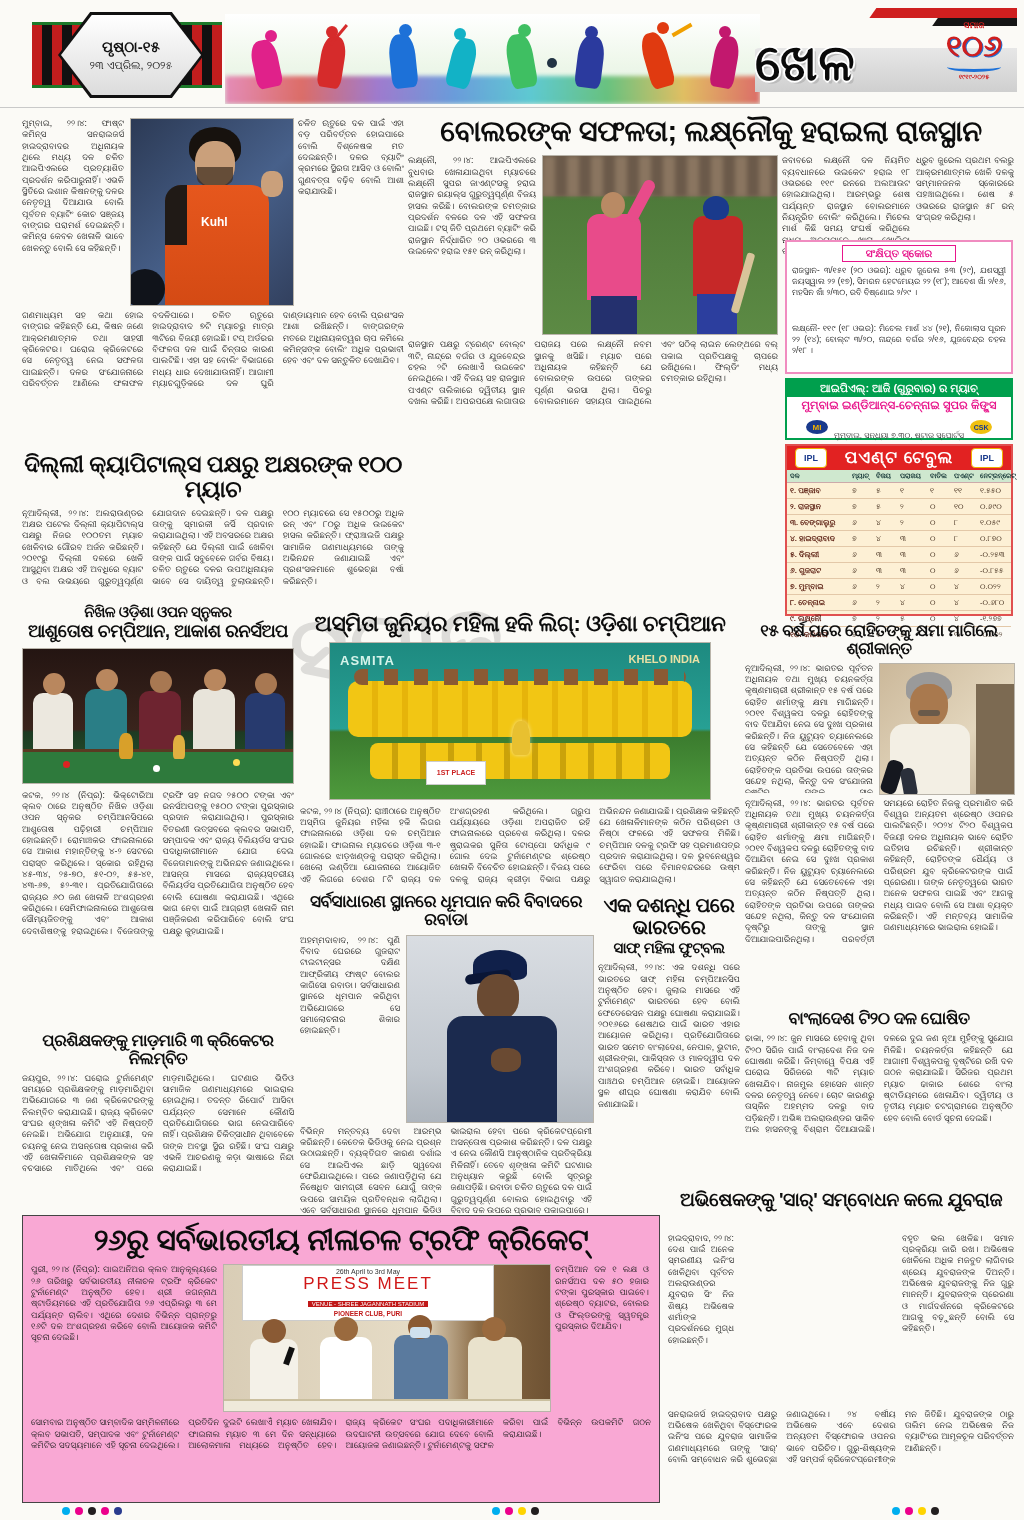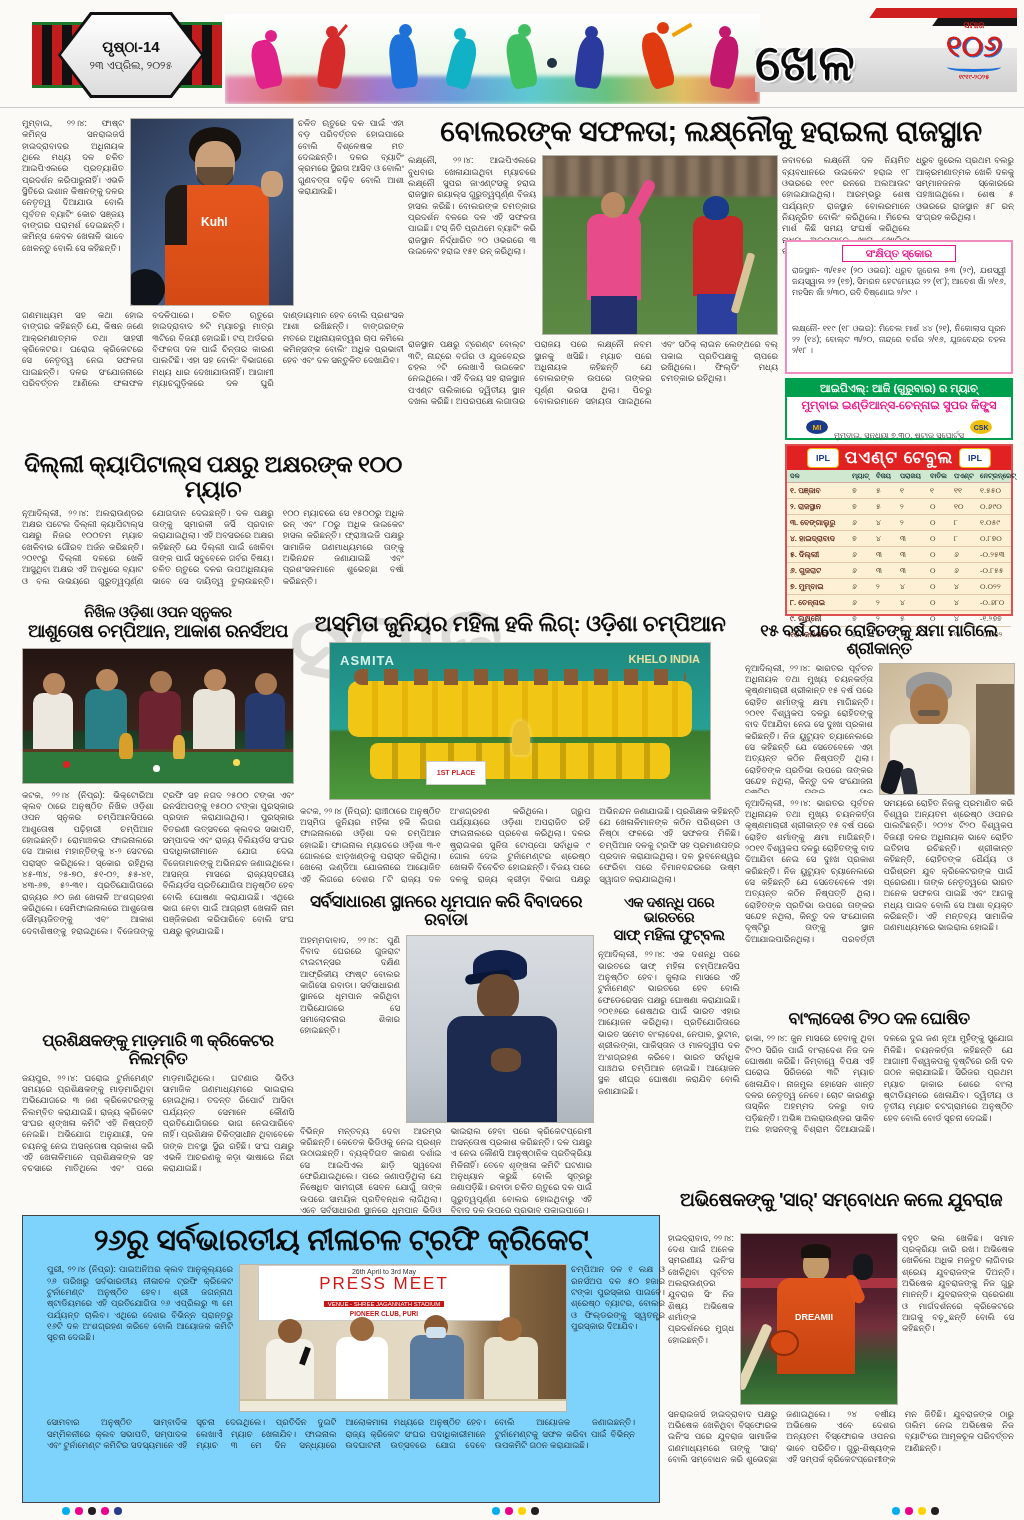--- a/index.html
+++ b/index.html
@@ -21,41 +21,41 @@
   .hexagon-inner{clip-path:polygon(22% 0,78% 0,100% 50%,78% 100%,22% 100%,0 50%);background:linear-gradient(180deg,#ffffff,#dcdcdc);display:flex;flex-direction:column;align-items:center;justify-content:center;}
   .sil{position:absolute;border-radius:40% 40% 20% 20%;}
   .sil-head{position:absolute;border-radius:50%;}
   .khela{font-size:50px;font-weight:900;color:#0a0a0a;text-shadow:-2px 0 #fff,2px 0 #fff,0 -2px #fff,0 2px #fff,3px 3px 0 #bbb;letter-spacing:1px;}
   
   .score-box{border:2px solid #f08cc0;background:#fff;}
   .score-head{background:#fff;color:#e8168c;border:1.5px solid #e8168c;font-weight:bold;text-align:center;}
   .green-box{border:2px solid #009f4d;background:#fff;}
   .green-head{background:#009f4d;color:#fff;font-weight:bold;text-align:center;}
   .pt-box{border:2px solid #e05050;background:#fdf0d5;}
-  .pt-head{background:#e22222;display:flex;align-items:center;justify-content:space-between;padding:2px 20px;}
+  .pt-head{background:#e22222;display:flex;align-items:center;justify-content:space-between;padding:2px 8px;}
   .pt-title{color:#fff;font-weight:900;font-size:17px;letter-spacing:1px;}
   .ipl-chip{width:30px;height:18px;background:#fff;border-radius:4px;color:#1a3a8c;font-weight:900;font-size:9px;display:flex;align-items:center;justify-content:center;border:1px solid #f0b000;}
   .pt-colhead{background:#cfe8cf;color:#133;font-size:6.8px;font-weight:bold;display:grid;grid-template-columns:62px 24px 24px 30px 24px 26px 1fr;padding:2px 3px;border-bottom:1px solid #caa;}
   .pt-row{display:grid;grid-template-columns:62px 24px 24px 30px 24px 26px 1fr;font-size:7.6px;color:#3a2413;padding:2.5px 3px;border-bottom:1px solid #e3c8a8;}
   .pt-row .tm{color:#5a1d10;font-weight:bold;}
   .dots{display:flex;gap:5px;}
   .dot{width:8px;height:8px;border-radius:50%;}
   .caption{font-size:8px;color:#333;margin-top:18px;}
   .wm{color:#5a5a5a;opacity:0.18;font-weight:900;pointer-events:none;}
 </style>
 </head>
 <body>
 
 <div id="page">
 
   <div class="abs" style="left:0;top:0;width:1024px;height:110px;">
     <div class="abs badge-band" style="left:32px;top:22px;width:190px;height:60px;"></div>
     <div class="abs hexagon" style="left:58px;top:12px;width:146px;height:86px;"></div>
     <div class="abs hexagon-inner" style="left:61px;top:15px;width:140px;height:80px;">
-      <div style="font-weight:bold;font-size:15px;color:#111;">ପୃଷ୍ଠା-14</div>
+      <div style="font-weight:bold;font-size:15px;color:#111;">ପୃଷ୍ଠା-୧୫</div>
       <div style="font-size:11px;color:#222;margin-top:3px;">୨୩ ଏପ୍ରିଲ, ୨୦୨୫</div>
     </div>
 
     <div class="abs" style="left:225px;top:14px;width:535px;height:90px;background:linear-gradient(180deg,#ffffff 0%,#eef7ea 55%,#dff0e2 100%);overflow:hidden;">
       <div class="abs" style="left:0;top:62px;width:535px;height:28px;background:linear-gradient(90deg,#e457a0,#d82727,#7a3cc2,#2a6fd6,#18b4c8,#27a84a,#e0a41e,#d82727);filter:blur(2px);opacity:.65;"></div>
       <div class="sil" style="left:28px;top:26px;width:26px;height:48px;background:#e0218a;transform:rotate(-12deg);"></div>
       <div class="sil-head" style="left:40px;top:16px;width:12px;height:12px;background:#e0218a;"></div>
       <div class="sil" style="left:95px;top:22px;width:24px;height:52px;background:#d62b2b;transform:rotate(9deg);"></div>
       <div class="sil-head" style="left:101px;top:12px;width:12px;height:12px;background:#d62b2b;"></div>
       <div class="abs" style="left:112px;top:8px;width:3px;height:26px;background:#d62b2b;transform:rotate(40deg);"></div>
@@ -322,36 +322,36 @@
         <div class="s" style="left:58px;top:36px;width:46px;height:10px;background:#0a1636;border-radius:6px;transform:rotate(-8deg);"></div>
         <div class="s" style="left:70px;top:38px;width:42px;height:46px;background:#6a4a32;border-radius:45%;"></div>
         <div class="s" style="left:40px;top:80px;width:110px;height:106px;background:#1b2a4e;border-radius:16px 16px 0 0;"></div>
         <div class="s" style="left:84px;top:112px;width:30px;height:24px;background:#6a4a32;border-radius:40%;"></div>
       </div>
     </div>
     <div class="body-text cols2" style="margin-top:5px;height:104px;">ବିଭିନ୍ନ ମନ୍ତବ୍ୟ ଦେବା ଆରମ୍ଭ କରିଛନ୍ତି। କେତେକ ଭିଡିଓକୁ ନେଇ ପ୍ରଶ୍ନ ଉଠାଇଛନ୍ତି। ବ୍ୟକ୍ତିଗତ କାରଣ ଦର୍ଶାଇ ସେ ଆଇପିଏଲ ଛାଡ଼ି ସ୍ୱଦେଶ ଫେରିଯାଇଥିଲେ। ପରେ ଜଣାପଡ଼ିଥିଲା ଯେ ନିଷେଧିତ ସାମଗ୍ରୀ ସେବନ ଯୋଗୁଁ ତାଙ୍କ ଉପରେ ସାମୟିକ ପ୍ରତିବନ୍ଧକ ଲାଗିଥିଲା। ଏବେ ସର୍ବସାଧାରଣ ସ୍ଥାନରେ ଧୂମପାନ ଭିଡିଓ ଭାଇରାଲ ହେବା ପରେ କ୍ରିକେଟପ୍ରେମୀ ଅସନ୍ତୋଷ ପ୍ରକାଶ କରିଛନ୍ତି। ଦଳ ପକ୍ଷରୁ ଏ ନେଇ କୌଣସି ଆନୁଷ୍ଠାନିକ ପ୍ରତିକ୍ରିୟା ମିଳିନାହିଁ। ତେବେ ଶୃଙ୍ଖଳା କମିଟି ଘଟଣାର ଅନୁଧ୍ୟାନ କରୁଛି ବୋଲି ସୂତ୍ରରୁ ଜଣାପଡ଼ିଛି। ରବାଡା ଚଳିତ ଋତୁରେ ଦଳ ପାଇଁ ଗୁରୁତ୍ୱପୂର୍ଣ୍ଣ ବୋଲର ହୋଇଥିବାରୁ ଏହି ବିବାଦ ଦଳ ଉପରେ ପ୍ରଭାବ ପକାଇପାରେ।</div>
   </div>
 
   <div class="abs" style="left:598px;top:895px;width:142px;height:310px;">
-    <div class="hl center" style="font-size:14px;">ଏକ ଦଶନ୍ଧି ପରେ ଭାରତରେ</div>
+    <div class="hl center" style="font-size:20px;">ଏକ ଦଶନ୍ଧି ପରେ ଭାରତରେ</div>
     <div class="hl center" style="font-size:15px;margin-top:2px;">ସାଫ୍ ମହିଳା ଫୁଟ୍‌ବଲ</div>
     <div class="body-text" style="margin-top:6px;height:250px;">ନୂଆଦିଲ୍ଲୀ, ୨୨।୪: ଏକ ଦଶନ୍ଧି ପରେ ଭାରତରେ ସାଫ୍ ମହିଳା ଚମ୍ପିଆନସିପ ଅନୁଷ୍ଠିତ ହେବ। ଜୁଲାଇ ମାସରେ ଏହି ଟୁର୍ନାମେଣ୍ଟ ଭାରତରେ ହେବ ବୋଲି ଫେଡେରେସନ ପକ୍ଷରୁ ଘୋଷଣା କରାଯାଇଛି। ୨୦୧୬ରେ ଶେଷଥର ପାଇଁ ଭାରତ ଏହାର ଆୟୋଜନ କରିଥିଲା। ପ୍ରତିଯୋଗିତାରେ ଭାରତ ସମେତ ବାଂଲାଦେଶ, ନେପାଳ, ଭୁଟାନ, ଶ୍ରୀଲଙ୍କା, ପାକିସ୍ତାନ ଓ ମାଳଦ୍ୱୀପ ଦଳ ଅଂଶଗ୍ରହଣ କରିବେ। ଭାରତ ସର୍ବାଧିକ ପାଞ୍ଚଥର ଚମ୍ପିଆନ ହୋଇଛି। ଆୟୋଜନ ସ୍ଥଳ ଶୀଘ୍ର ଘୋଷଣା କରାଯିବ ବୋଲି ଜଣାଯାଇଛି।</div>
   </div>
 
   <div class="abs" style="left:22px;top:1032px;width:272px;height:172px;">
     <div class="hl center" style="font-size:16.5px;">ପ୍ରଶିକ୍ଷକଙ୍କୁ ମାଡ଼ମାରି ୩ କ୍ରିକେଟର ନିଲମ୍ବିତ</div>
     <div class="body-text cols2" style="margin-top:5px;height:138px;">ଜୟପୁର, ୨୨।୪: ଘରୋଇ ଟୁର୍ନାମେଣ୍ଟ ସମୟରେ ପ୍ରଶିକ୍ଷକଙ୍କୁ ମାଡ଼ମାରିଥିବା ଅଭିଯୋଗରେ ୩ ଜଣ କ୍ରିକେଟରଙ୍କୁ ନିଲମ୍ବିତ କରାଯାଇଛି। ରାଜ୍ୟ କ୍ରିକେଟ ସଂଘର ଶୃଙ୍ଖଳା କମିଟି ଏହି ନିଷ୍ପତ୍ତି ନେଇଛି। ଅଭିଯୋଗ ଅନୁଯାୟୀ, ଦଳ ଚୟନକୁ ନେଇ ଅସନ୍ତୋଷ ପ୍ରକାଶ କରି ଏହି ଖେଳାଳିମାନେ ପ୍ରଶିକ୍ଷକଙ୍କ ସହ ବଚସାରେ ମାତିଥିଲେ ଏବଂ ପରେ ମାଡ଼ମାରିଥିଲେ। ଘଟଣାର ଭିଡିଓ ସାମାଜିକ ଗଣମାଧ୍ୟମରେ ଭାଇରାଲ ହୋଇଥିଲା। ତଦନ୍ତ ରିପୋର୍ଟ ଆସିବା ପର୍ଯ୍ୟନ୍ତ ସେମାନେ କୌଣସି ପ୍ରତିଯୋଗିତାରେ ଭାଗ ନେଇପାରିବେ ନାହିଁ। ପ୍ରଶିକ୍ଷକ ଚିକିତ୍ସାଧୀନ ଥିବାବେଳେ ତାଙ୍କ ଅବସ୍ଥା ସ୍ଥିର ରହିଛି। ସଂଘ ପକ୍ଷରୁ ଏଭଳି ଆଚରଣକୁ କଡ଼ା ଭାଷାରେ ନିନ୍ଦା କରାଯାଇଛି।</div>
   </div>
 
   <div class="abs" style="left:745px;top:1010px;width:268px;height:196px;">
     <div class="hl center" style="font-size:17px;">ବାଂଲାଦେଶ ଟି୨୦ ଦଳ ଘୋଷିତ</div>
     <div class="body-text cols2" style="margin-top:5px;height:162px;">ଢାକା, ୨୨।୪: ଜୁନ ମାସରେ ହେବାକୁ ଥିବା ଟି୨୦ ସିରିଜ ପାଇଁ ବାଂଲାଦେଶ ନିଜ ଦଳ ଘୋଷଣା କରିଛି। ଜିମ୍ବାୱେ ବିପକ୍ଷ ଏହି ଘରୋଇ ସିରିଜରେ ୩ଟି ମ୍ୟାଚ ଖେଳାଯିବ। ନାଜମୁଲ ହୋସେନ ଶାନ୍ତ ଦଳର ନେତୃତ୍ୱ ନେବେ। ଚୋଟ କାରଣରୁ ତାସ୍କିନ ଅହମ୍ମଦ ଦଳରୁ ବାଦ ପଡ଼ିଛନ୍ତି। ଅଭିଜ୍ଞ ଅଲରାଉଣ୍ଡର ସାକିବ ଅଲ ହାସନଙ୍କୁ ବିଶ୍ରାମ ଦିଆଯାଇଛି। ଦଳରେ ଦୁଇ ଜଣ ନୂଆ ମୁହଁଙ୍କୁ ସୁଯୋଗ ମିଳିଛି। ଚୟନକର୍ତ୍ତା କହିଛନ୍ତି ଯେ ଆଗାମୀ ବିଶ୍ୱକପକୁ ଦୃଷ୍ଟିରେ ରଖି ଦଳ ଗଠନ କରାଯାଇଛି। ସିରିଜର ପ୍ରଥମ ମ୍ୟାଚ ଢାକାର ଶେରେ ବାଂଲା ଷ୍ଟାଡିୟମରେ ଖେଳାଯିବ। ଦ୍ୱିତୀୟ ଓ ତୃତୀୟ ମ୍ୟାଚ ଚଟଗ୍ରାମରେ ଅନୁଷ୍ଠିତ ହେବ ବୋଲି ବୋର୍ଡ ସୂଚନା ଦେଇଛି।</div>
   </div>
 
-  <div class="abs" style="left:22px;top:1215px;width:638px;height:288px;border:1.5px solid #444;background:#7dd3fc;box-sizing:border-box;padding:8px 24px;">
+  <div class="abs" style="left:22px;top:1215px;width:638px;height:288px;border:1.5px solid #444;background:#f9a8d4;box-sizing:border-box;padding:8px 8px;">
     <div class="hl center" style="font-size:30px;">୨୬ରୁ ସର୍ବଭାରତୀୟ ନୀଳାଚଳ ଟ୍ରଫି କ୍ରିକେଟ୍</div>
     <div style="position:relative;margin-top:8px;height:146px;">
       <div class="abs body-text" style="left:0;top:0;width:186px;height:146px;">ପୁରୀ, ୨୨।୪ (ନିପ୍ର): ପାଇଅନିଅର କ୍ଲବ ଆନୁକୂଲ୍ୟରେ ୨୬ ତାରିଖରୁ ସର୍ବଭାରତୀୟ ନୀଳାଚଳ ଟ୍ରଫି କ୍ରିକେଟ ଟୁର୍ନାମେଣ୍ଟ ଅନୁଷ୍ଠିତ ହେବ। ଶ୍ରୀ ଜଗନ୍ନାଥ ଷ୍ଟାଡିୟମରେ ଏହି ପ୍ରତିଯୋଗିତା ୨୬ ଏପ୍ରିଲରୁ ୩ ମେ ପର୍ଯ୍ୟନ୍ତ ଚାଲିବ। ଏଥିରେ ଦେଶର ବିଭିନ୍ନ ପ୍ରାନ୍ତରୁ ୧୬ଟି ଦଳ ଅଂଶଗ୍ରହଣ କରିବେ ବୋଲି ଆୟୋଜକ କମିଟି ସୂଚନା ଦେଇଛି।</div>
       <div class="photo" style="left:192px;top:0;width:326px;height:146px;background:linear-gradient(90deg,#d9cdb6 0%,#e6dcc6 60%,#8a6a44 78%,#6e5233 100%);">
         <div class="s" style="left:18px;top:0;width:250px;height:54px;background:#fff;border:1px solid #ccc;text-align:center;">
           <div style="font-size:7px;color:#333;margin-top:2px;">26th April to 3rd May</div>
           <div style="font-size:17px;font-weight:400;color:#d01818;letter-spacing:2px;line-height:1;">PRESS MEET</div>
           <div style="font-size:6px;color:#fff;background:#c01818;display:inline-block;padding:0 4px;margin-top:1px;">VENUE - SHREE JAGANNATH STADIUM</div>
           <div style="font-size:6.5px;color:#c01818;font-weight:bold;">PIONEER CLUB, PURI</div>
         </div>
@@ -369,31 +369,20 @@
       </div>
       <div class="abs body-text" style="left:524px;top:0;width:94px;height:146px;">ଚମ୍ପିଆନ ଦଳ ୧ ଲକ୍ଷ ଓ ରନର୍ସଅପ ଦଳ ୫୦ ହଜାର ଟଙ୍କା ପୁରସ୍କାର ପାଇବେ। ଶ୍ରେଷ୍ଠ ବ୍ୟାଟର, ବୋଲର ଓ ଫିଲ୍ଡରଙ୍କୁ ସ୍ୱତନ୍ତ୍ର ପୁରସ୍କାର ଦିଆଯିବ।</div>
     </div>
     <div class="body-text cols4" style="margin-top:7px;height:72px;">ସୋମବାର ଅନୁଷ୍ଠିତ ସାମ୍ବାଦିକ ସମ୍ମିଳନୀରେ କ୍ଲବ ସଭାପତି, ସମ୍ପାଦକ ଏବଂ ଟୁର୍ନାମେଣ୍ଟ କମିଟିର ସଦସ୍ୟମାନେ ଏହି ସୂଚନା ଦେଇଥିଲେ। ପ୍ରତିଦିନ ଦୁଇଟି ଲେଖାଏଁ ମ୍ୟାଚ ଖେଳାଯିବ। ଫାଇନାଲ ମ୍ୟାଚ ୩ ମେ ଦିନ ସନ୍ଧ୍ୟାରେ ଆଲୋକମାଳା ମଧ୍ୟରେ ଅନୁଷ୍ଠିତ ହେବ। ରାଜ୍ୟ କ୍ରିକେଟ ସଂଘର ପଦାଧିକାରୀମାନେ ଉଦଘାଟନୀ ଉତ୍ସବରେ ଯୋଗ ଦେବେ ବୋଲି ଆୟୋଜକ ଜଣାଇଛନ୍ତି। ଟୁର୍ନାମେଣ୍ଟକୁ ସଫଳ କରିବା ପାଇଁ ବିଭିନ୍ନ ଉପକମିଟି ଗଠନ କରାଯାଇଛି।</div>
   </div>
 
   <div class="abs" style="left:668px;top:1190px;width:346px;height:315px;">
     <div class="hl center" style="font-size:19px;">ଅଭିଷେକଙ୍କୁ 'ସାର୍' ସମ୍ବୋଧନ କଲେ ଯୁବରାଜ</div>
     <div style="position:relative;margin-top:22px;height:170px;">
       <div class="abs body-text" style="left:0;top:0;width:66px;height:170px;">ହାଇଦ୍ରାବାଦ, ୨୨।୪: ଦେଶ ପାଇଁ ଅନେକ ସ୍ମରଣୀୟ ଇନିଂସ ଖେଳିଥିବା ପୂର୍ବତନ ଅଲରାଉଣ୍ଡର ଯୁବରାଜ ସିଂ ନିଜ ଶିଷ୍ୟ ଅଭିଷେକ ଶର୍ମାଙ୍କ ପ୍ରଦର୍ଶନରେ ମୁଗ୍ଧ ହୋଇଛନ୍ତି।</div>
-      <div class="photo" style="left:72px;top:0;width:156px;height:170px;background:linear-gradient(180deg,#3a1620 0%,#5a2230 40%,#74303c 55%,#2e5a2e 78%,#3f7a38 100%);">
-        <div class="s" style="left:0;top:44px;width:156px;height:10px;background:#c23a4a;opacity:.8;"></div>
-        <div class="s" style="left:62px;top:16px;width:26px;height:30px;background:#c29a6a;border-radius:45%;"></div>
-        <div class="s" style="left:60px;top:10px;width:30px;height:14px;background:#17120e;border-radius:50% 50% 0 0;"></div>
-        <div class="s" style="left:36px;top:44px;width:78px;height:96px;background:linear-gradient(180deg,#e0541c,#c8430f);border-radius:14px 14px 0 0;"></div>
-        <div class="s" style="left:54px;top:78px;color:#fff;font-weight:bold;font-size:9px;">DREAMII</div>
-        <div class="s" style="left:112px;top:20px;width:20px;height:26px;background:#16181d;border-radius:40%;"></div>
-        <div class="s" style="left:108px;top:40px;width:12px;height:30px;background:#e0541c;transform:rotate(-24deg);border-radius:6px;"></div>
-        <div class="s" style="left:28px;top:96px;width:26px;height:22px;background:#d84a14;border-radius:50%;border:2px solid #8a2e08;"></div>
-        <div class="s" style="left:8px;top:88px;width:10px;height:70px;background:#e3d6b2;transform:rotate(24deg);border-radius:4px;"></div>
-      </div>
       <div class="abs body-text" style="left:234px;top:0;width:112px;height:170px;">ବହୁତ ଭଲ ଖେଳିଛ। ସମାନ ପ୍ରକ୍ରିୟା ଜାରି ରଖ। ଅଭିଷେକ ଖେଳିଲେ ଅଧିକ ମଜବୁତ ଲାଗିବାର ଶ୍ରେୟ ଯୁବରାଜଙ୍କ ଦିଅନ୍ତି। ଅଭିଷେକ ଯୁବରାଜଙ୍କୁ ନିଜ ଗୁରୁ ମାନନ୍ତି। ଯୁବରାଜଙ୍କ ପ୍ରେରଣା ଓ ମାର୍ଗଦର୍ଶନରେ କ୍ରିକେଟରେ ଆଗକୁ ବଢ଼ୁଛନ୍ତି ବୋଲି ସେ କହିଛନ୍ତି।</div>
     </div>
     <div class="body-text cols3" style="margin-top:6px;height:96px;">ସନରାଇଜର୍ସ ହାଇଦ୍ରାବାଦ ପକ୍ଷରୁ ଅଭିଷେକ ଖେଳିଥିବା ବିସ୍ଫୋରକ ଇନିଂସ ପରେ ଯୁବରାଜ ସାମାଜିକ ଗଣମାଧ୍ୟମରେ ତାଙ୍କୁ 'ସାର୍' ବୋଲି ସମ୍ବୋଧନ କରି ଶୁଭେଚ୍ଛା ଜଣାଇଥିଲେ। ୨୪ ବର୍ଷୀୟ ଅଭିଷେକ ଏବେ ଦେଶର ଅନ୍ୟତମ ବିସ୍ଫୋରକ ଓପନର ଭାବେ ପରିଚିତ। ଗୁରୁ-ଶିଷ୍ୟଙ୍କ ଏହି ସମ୍ପର୍କ କ୍ରିକେଟପ୍ରେମୀଙ୍କ ମନ ଜିତିଛି। ଯୁବରାଜଙ୍କ ଠାରୁ ତାଲିମ ନେଇ ଅଭିଷେକ ନିଜ ବ୍ୟାଟିଂରେ ଆମୂଳଚୂଳ ପରିବର୍ତ୍ତନ ଆଣିଛନ୍ତି।</div>
   </div>
 
   <div class="abs dots" style="left:62px;top:1507px;">
     <div class="dot" style="background:#00aeef;"></div>
     <div class="dot" style="background:#ec008c;"></div>
     <div class="dot" style="background:#231f20;"></div>
     <div class="dot" style="background:#ec008c;"></div>

